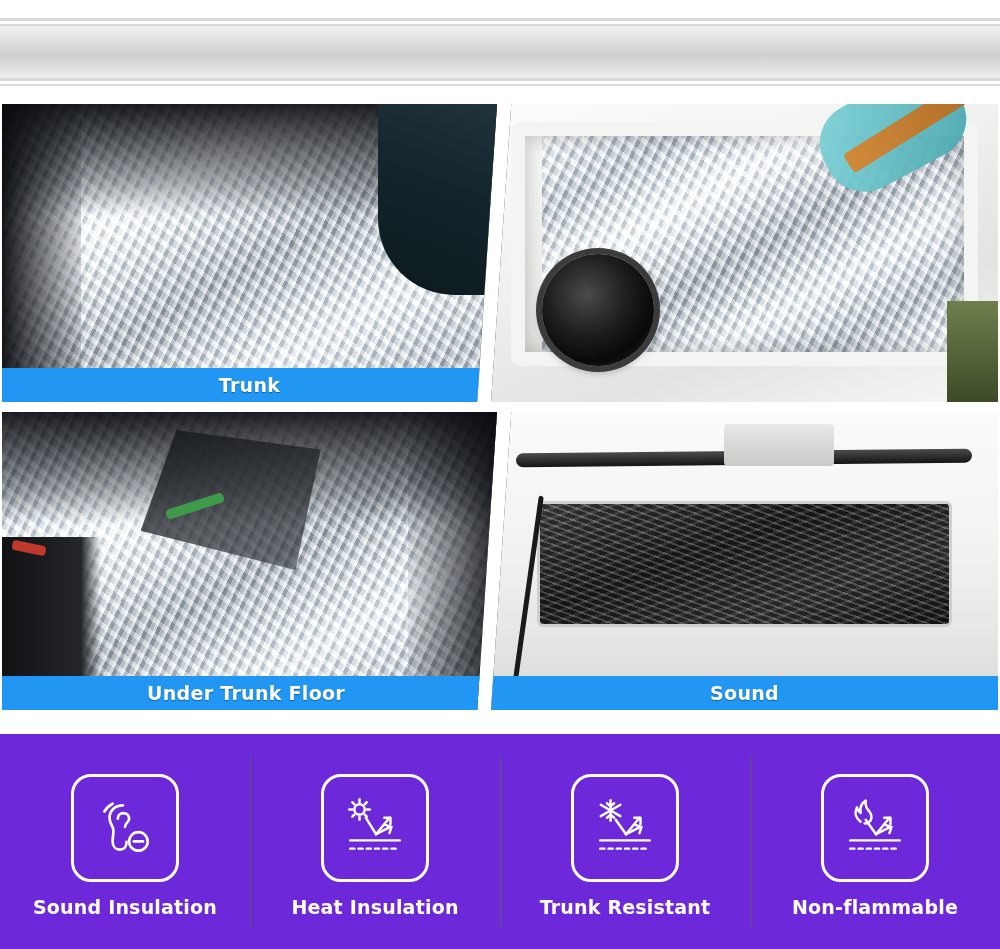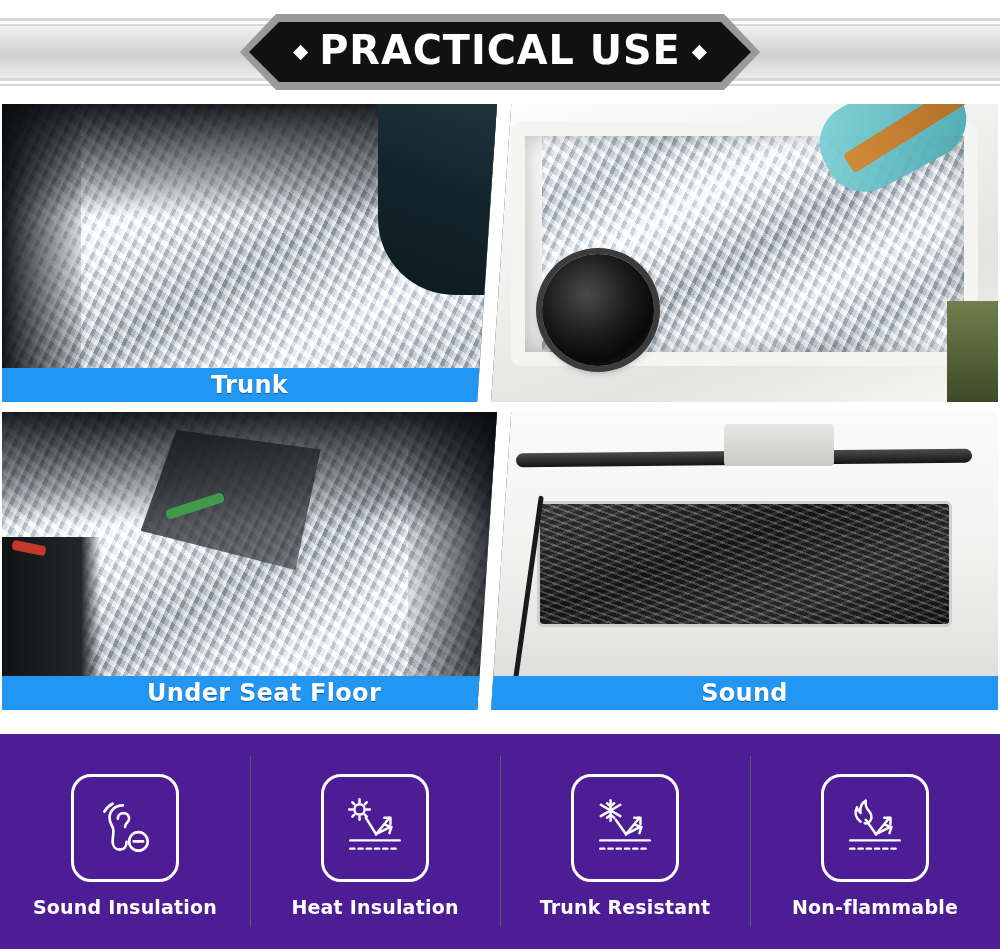--- a/index.html
+++ b/index.html
@@ -83,21 +83,21 @@
     background: #2b2b2b;
   }
   .photo {
     position: absolute; inset: 0;
     overflow: hidden;
   }
   .caption-bar {
     position: absolute; left: 0; bottom: 0; width: 100%; height: 34px;
     background: #2196f3;
     color: #ffffff;
-    font-size: 24px;
+    font-size: 19px;
     font-weight: bold;
     display: flex; align-items: center; justify-content: center;
     letter-spacing: .3px;
     text-shadow: 0 1px 1px rgba(0,0,0,.35);
     font-family: "DejaVu Sans", sans-serif;
   }
   .caption-bar.left-align { justify-content: flex-start; padding-left: 145px; }
   .cell-shear-l { clip-path: polygon(0 0, 100% 0, 96% 100%, 0 100%); }
   .cell-shear-r { clip-path: polygon(4% 0, 100% 0, 100% 100%, 0 100%); margin-left: -12px; width: 507px; }
 
@@ -206,21 +206,21 @@
   }
   .grass {
     position: absolute; right: 0; bottom: 0; width: 10%; height: 34%;
     background: linear-gradient(180deg, #6f7f4c, #3d4a27);
   }
 
   
   .features {
     position: absolute; left: 0; bottom: 0;
     width: 1000px; height: 218px;
-    background: #4c1d95;
+    background: #6d28d9;
     display: flex;
     align-items: stretch;
     border-top: 3px solid #ffffff;
   }
   .feature {
     position: relative;
     flex: 1 1 25%;
     display: flex; flex-direction: column; align-items: center; justify-content: center;
     gap: 14px;
     padding-top: 8px;
@@ -246,29 +246,20 @@
   svg { display: block; }
 </style>
 </head>
 <body>
 
 <div class="page">
 
   <div class="header">
     <div class="header-stripes"></div>
     <div class="header-band"></div>
-    <div class="ribbon">
-      <div class="ribbon-grey"></div>
-      <div class="ribbon-black"></div>
-      <div class="ribbon-title">
-        <span class="diamond"></span>
-        <span class="title-text">PRACTICAL USE</span>
-        <span class="diamond"></span>
-      </div>
-    </div>
   </div>
 
   <div class="grid">
 
     <div class="row">
 
       <div class="cell cell-shear-l">
         <div class="photo">
           <div class="foil"></div>
           <div class="dark-overlay-top"></div>
@@ -296,21 +287,21 @@
       <div class="cell cell-shear-l">
         <div class="photo">
           <div class="foil"></div>
           <div class="dark-overlay-top"></div>
           <div class="seat-dark"></div>
           <div class="pedal"></div>
           <div class="green-accent"></div>
           <div class="red-accent"></div>
           <div class="dark-right"></div>
         </div>
-        <div class="caption-bar left-align">Under Seat Floor</div>
+        <div class="caption-bar left-align">Under Trunk Floor</div>
       </div>
 
       <div class="cell cell-shear-r">
         <div class="photo">
           <div class="hood-shell"></div>
           <div class="hood-bar"></div>
           <div class="hood-latch"></div>
           <div class="hood-mat"></div>
           <div class="wire"></div>
         </div>

